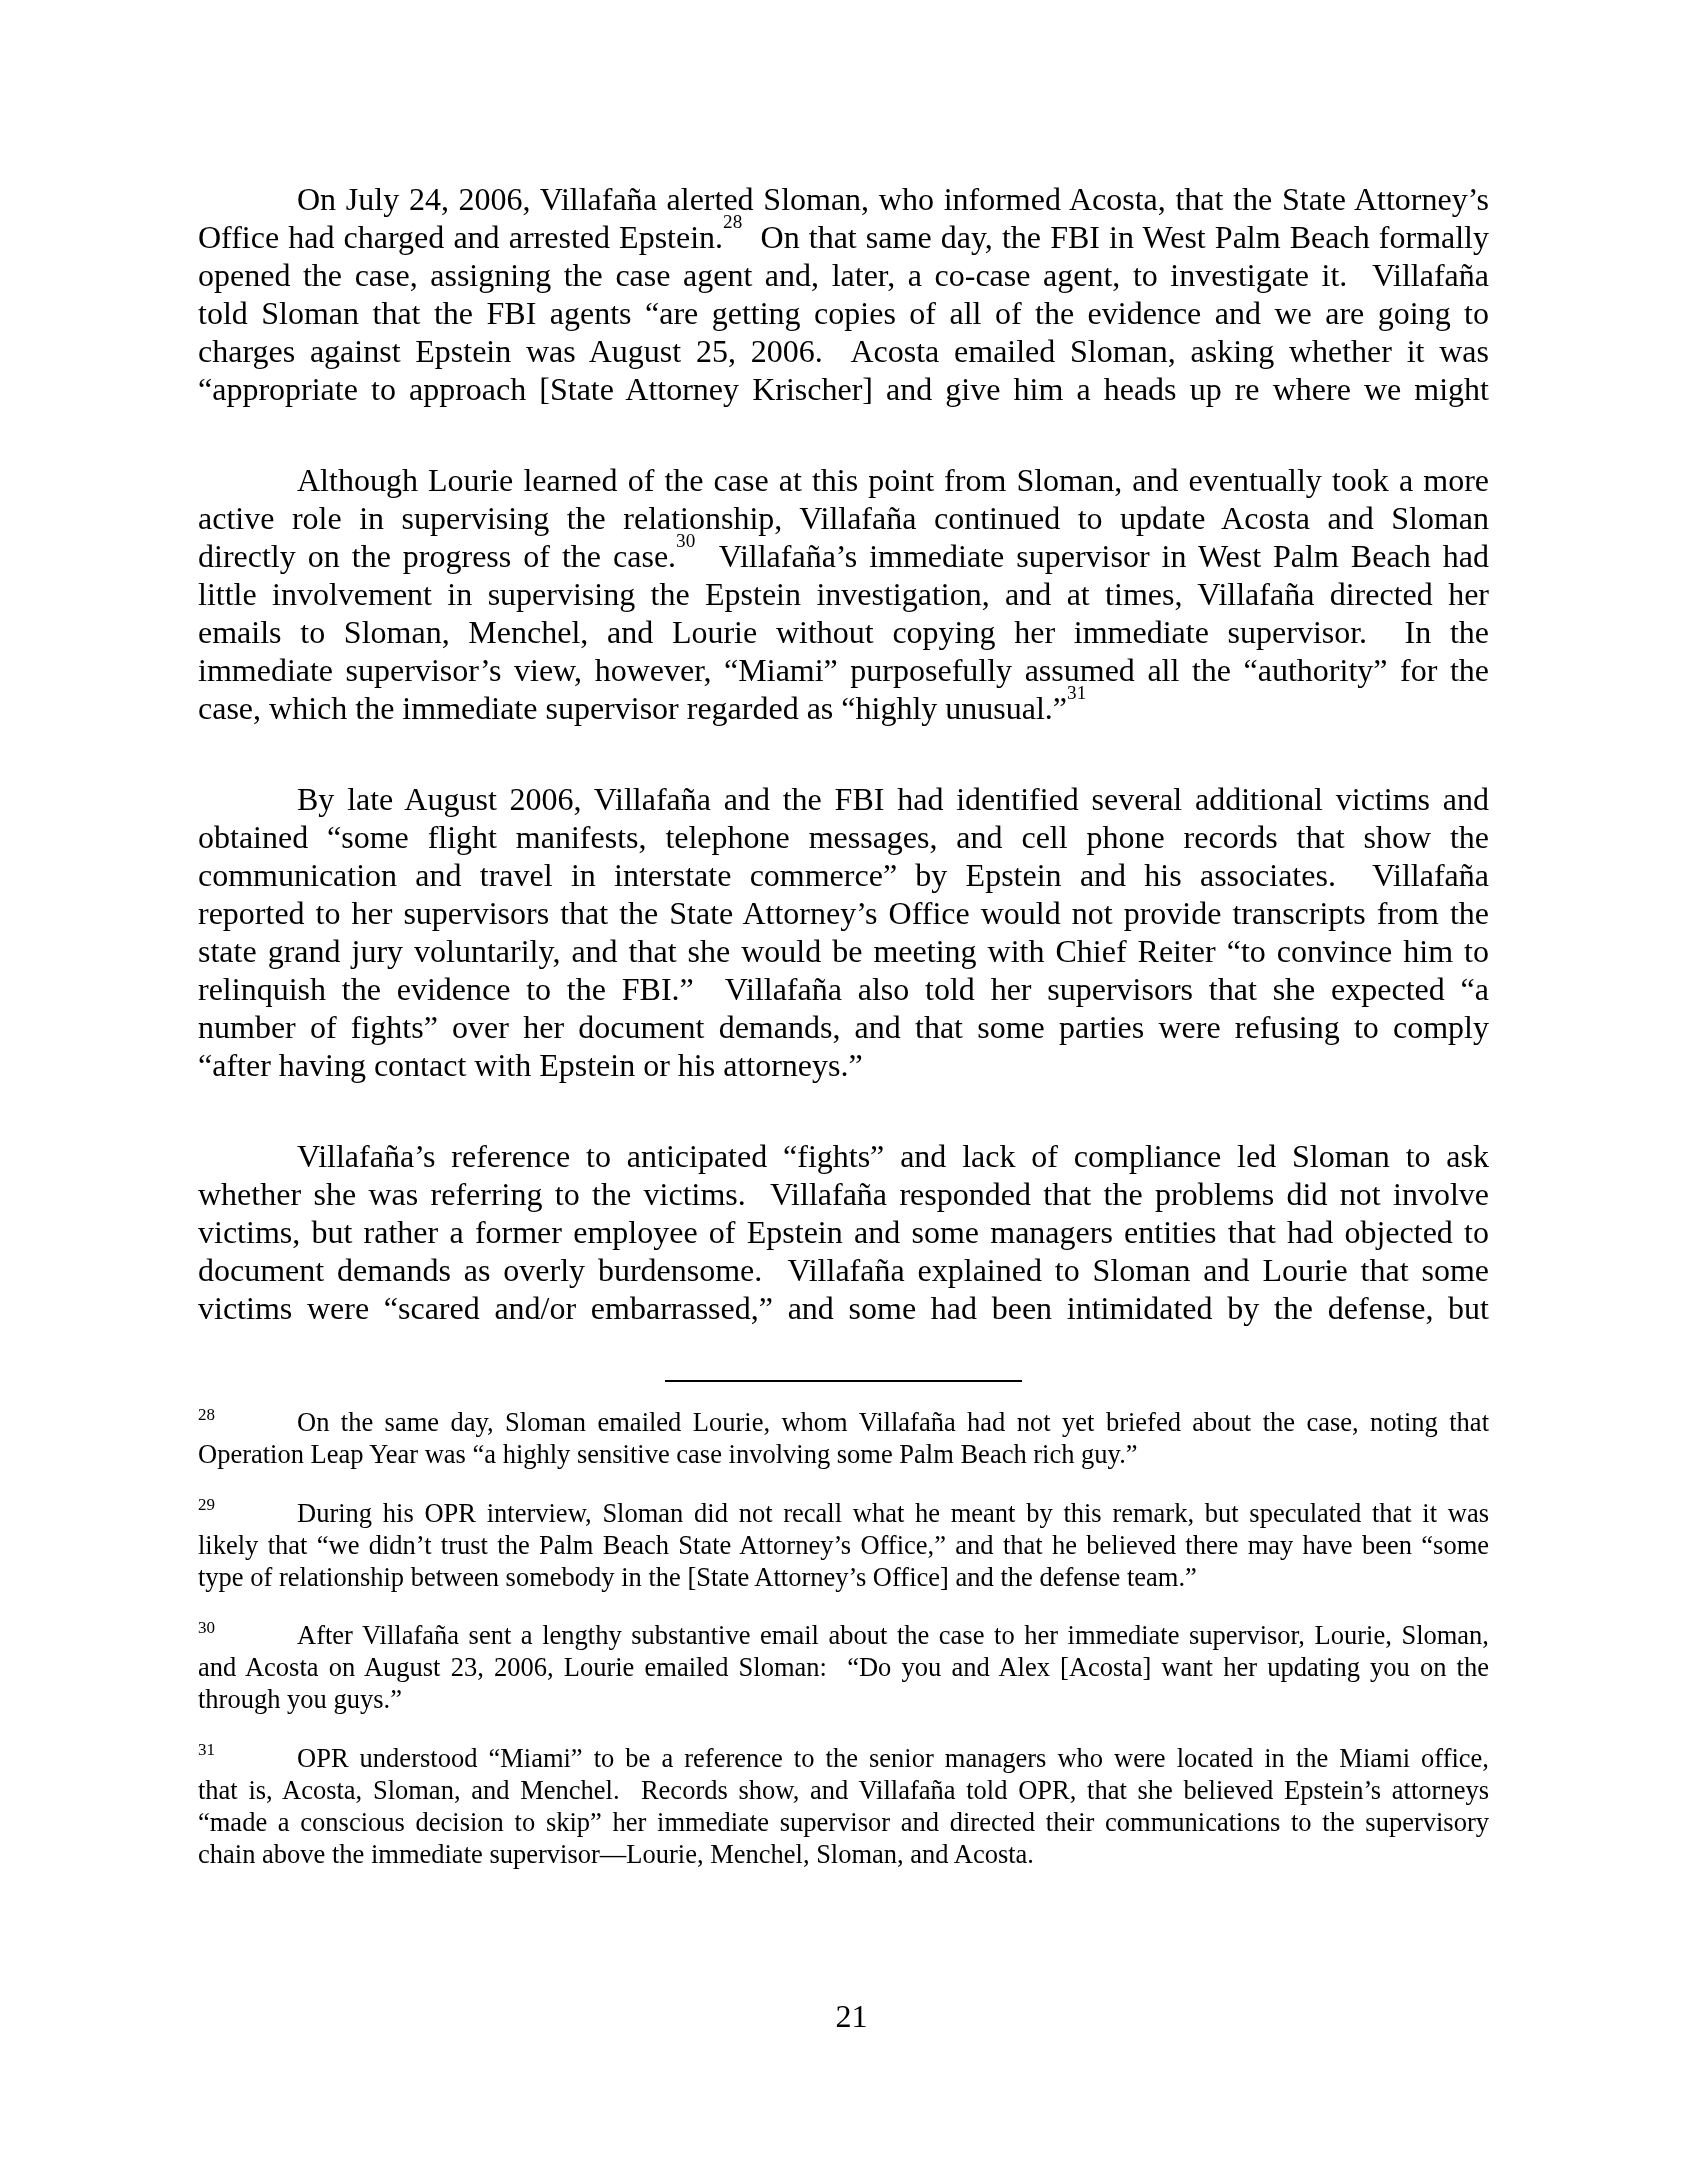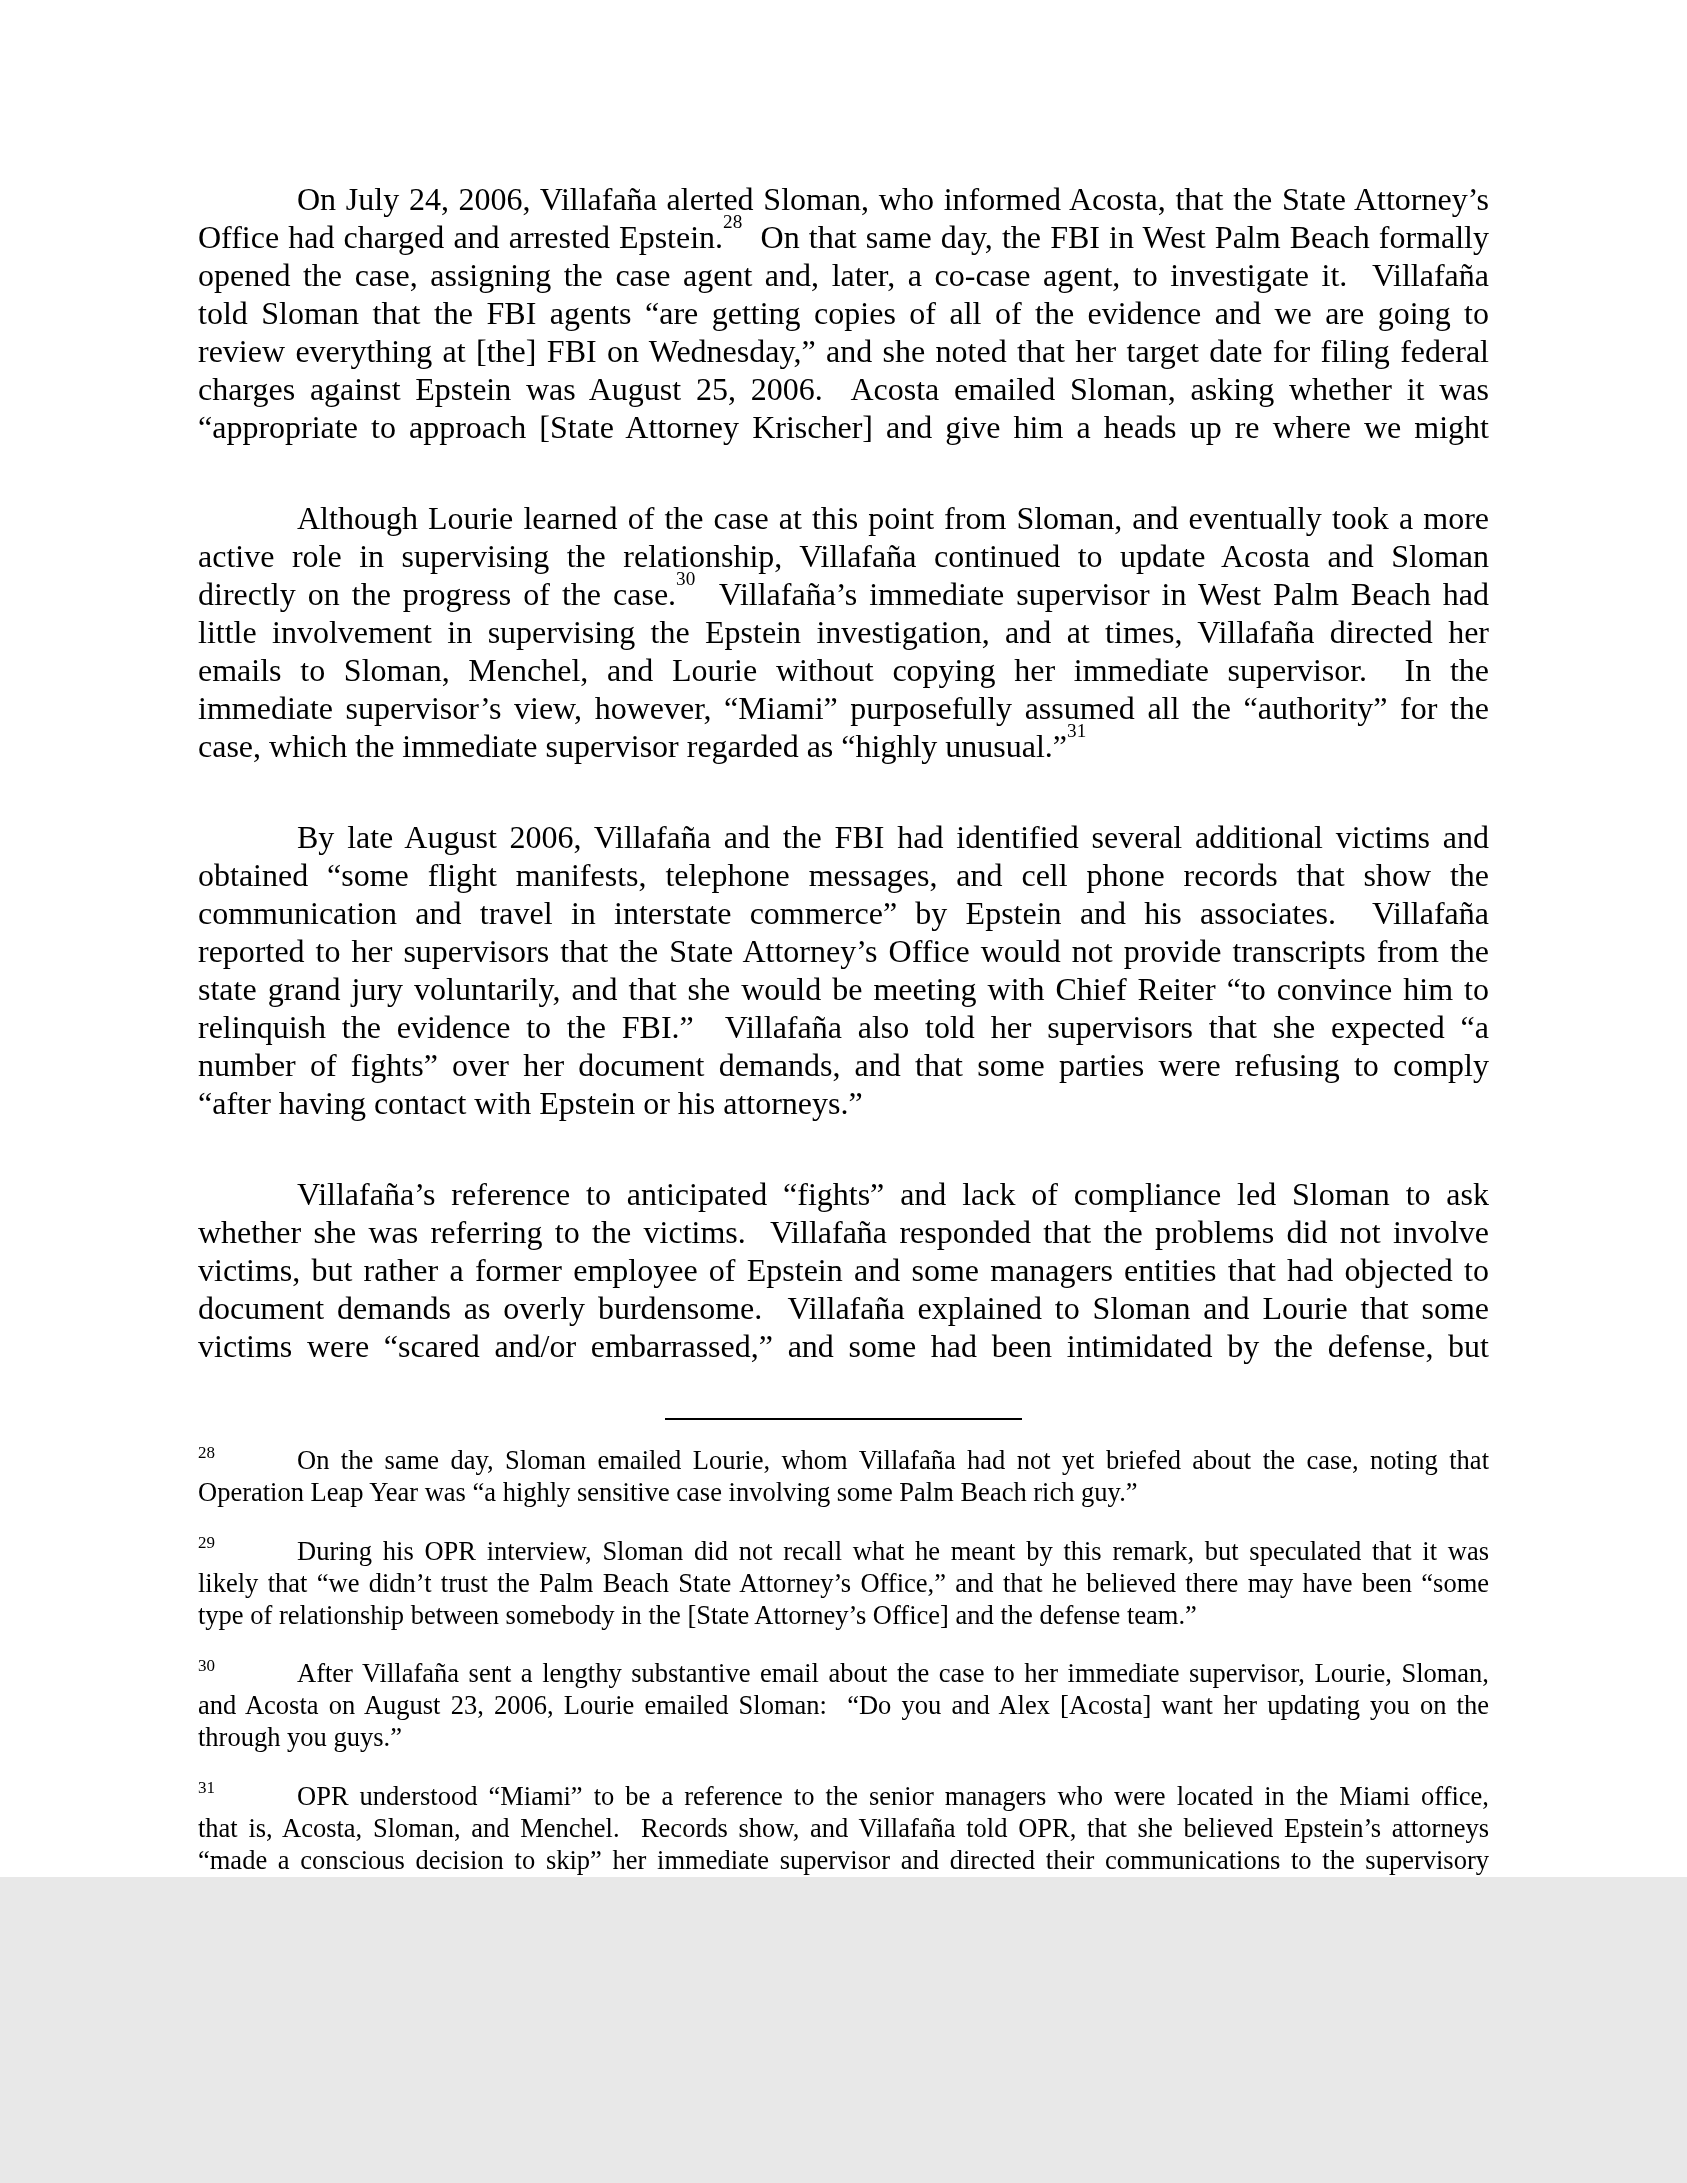--- a/index.html
+++ b/index.html
@@ -1,19 +1,19 @@
 <!DOCTYPE html>
 <html style="font-size:10.6px"><head>
 <meta charset="utf-8">
 <style>
   html, body { margin: 0; padding: 0; background: #e8e8e8; }
   .page {
     position: relative;
     width: 1687px;
-    height: 1877px;
+    height: 2183px;
     background: #ffffff;
     color: #000000;
     font-family: "Liberation Serif", "DejaVu Serif", serif;
     box-sizing: border-box;
     padding: 180px 198px 0 198px;
     overflow: hidden;
   }
   .body-text { font-size: 32px; line-height: 38px; }
   .para { margin: 0 0 53px 0; }
   .line { text-align: left; white-space: normal; }
@@ -54,21 +54,20 @@
 </head>
 <body>
 
 <div class="page">
   <div class="body-text" id="body-text">
       <div class="para">
         <div class="line just first">On July 24, 2006, Villafaña alerted Sloman, who informed Acosta, that the State Attorney’s</div>
         <div class="line just">Office had charged and arrested Epstein.<sup class="sup-inline">28</sup>&nbsp; On that same day, the FBI in West Palm Beach formally</div>
         <div class="line just">opened the case, assigning the case agent and, later, a co-case agent, to investigate it.&nbsp; Villafaña</div>
         <div class="line just">told Sloman that the FBI agents “are getting copies of all of the evidence and we are going to</div>
-        <div class="line just">review everything at [the] FBI on Wednesday,” and she noted that her target date for filing federal</div>
         <div class="line just">charges against Epstein was August 25, 2006.&nbsp; Acosta emailed Sloman, asking whether it was</div>
         <div class="line just">“appropriate to approach [State Attorney Krischer] and give him a heads up re where we might</div>
       </div>
       <div class="para">
         <div class="line just first">Although Lourie learned of the case at this point from Sloman, and eventually took a more</div>
         <div class="line just">active role in supervising the relationship, Villafaña continued to update Acosta and Sloman</div>
         <div class="line just">directly on the progress of the case.<sup class="sup-inline">30</sup>&nbsp; Villafaña’s immediate supervisor in West Palm Beach had</div>
         <div class="line just">little involvement in supervising the Epstein investigation, and at times, Villafaña directed her</div>
         <div class="line just">emails to Sloman, Menchel, and Lourie without copying her immediate supervisor.&nbsp; In the</div>
         <div class="line just">immediate supervisor’s view, however, “Miami” purposefully assumed all the “authority” for the</div>

